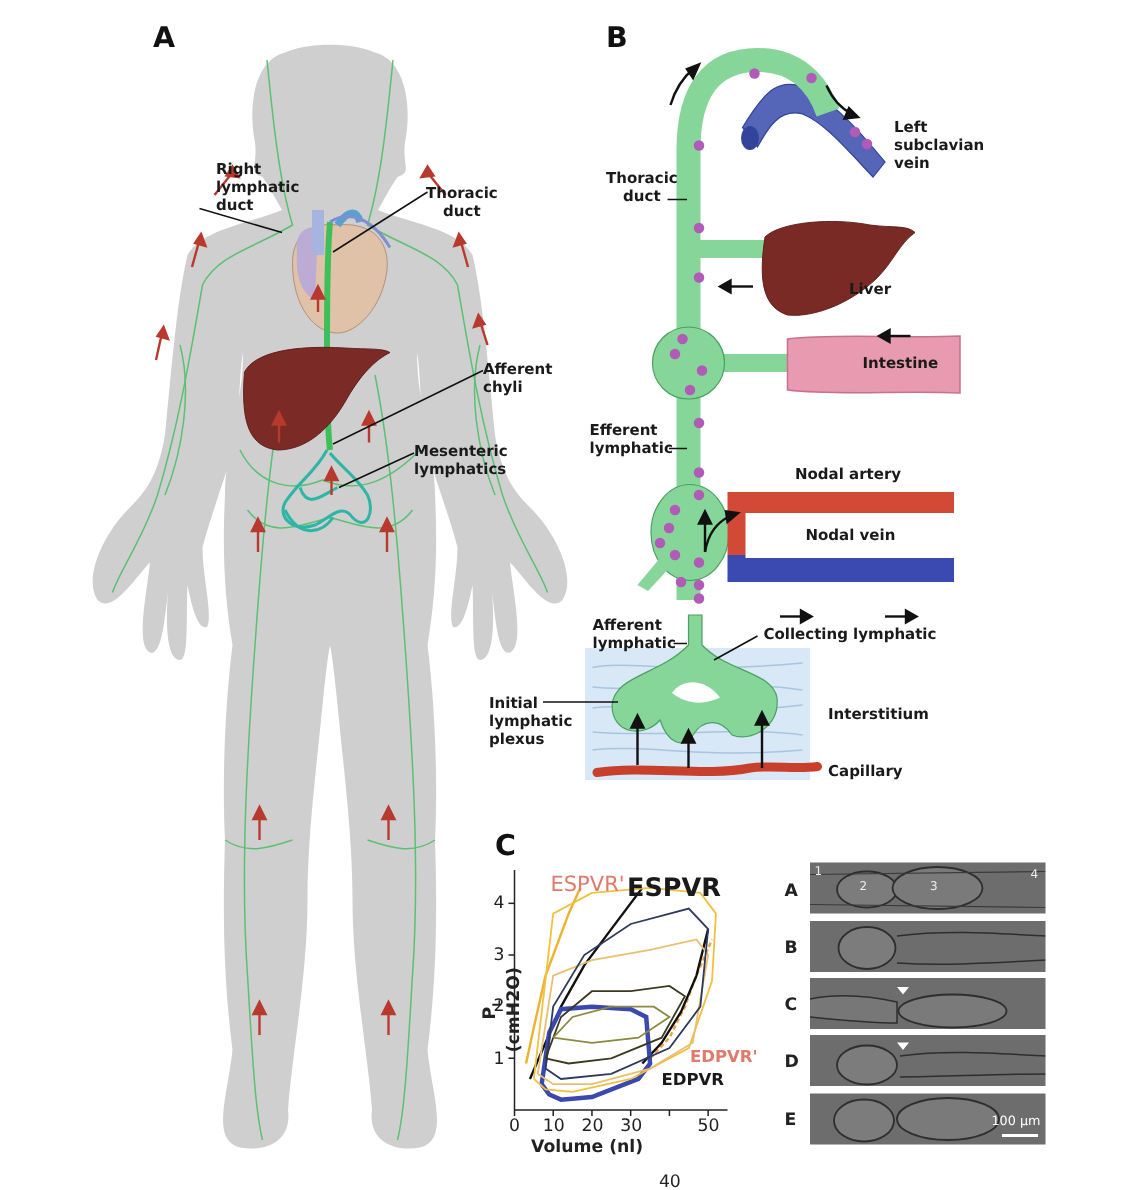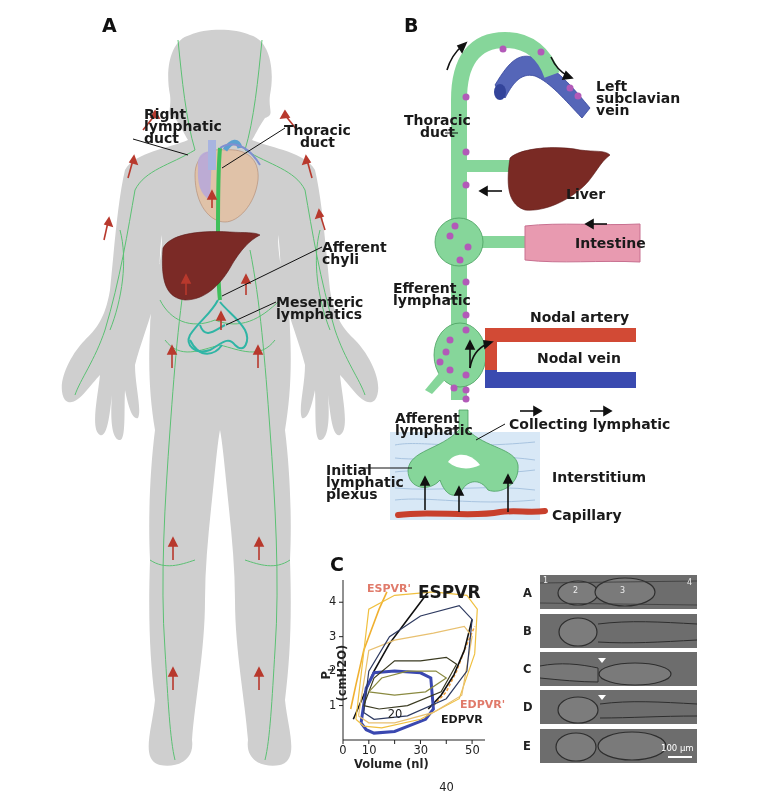--- a/index.html
+++ b/index.html
@@ -1,20 +1,20 @@
 <!DOCTYPE html>
 <html><head>
 <meta charset="utf-8">
 <style>
   html, body { margin:0; padding:0; background:#ffffff; }
   body { width:759px; height:793px; position:relative; overflow:hidden;
          font-family:"DejaVu Sans", "Liberation Sans", sans-serif; }
   .abs { position:absolute; }
   .panel-letter { position:absolute; font-weight:bold; font-size:19px; color:#111; }
-  .lbl { position:absolute; font-size:14px; font-weight:bold; color:#1a1a1a; line-height:12px; white-space:nowrap; }
+  .lbl { position:absolute; font-size:10px; font-weight:bold; color:#1a1a1a; line-height:12px; white-space:nowrap; }
   .lbl.center { text-align:center; }
   svg { position:absolute; left:0; top:0; overflow:visible; }
   .micro-row { position:absolute; left:540px; width:157px; height:34px; background:#6d6d6d; overflow:hidden; }
   .row-letter { position:absolute; font-size:11.5px; font-weight:bold; color:#222; }
   .tick { position:absolute; font-size:11.5px; color:#222; }
 </style>
 </head>
 <body>
 
 <div class="panel-letter" style="left:102px;top:14px;">A</div>
@@ -338,37 +338,37 @@
       <line x1="472.0909090909091" x2="472.0909090909091" y1="740" y2="744" stroke="#222"></line>
       <line x1="339" x2="343" y1="705.5555555555555" y2="705.5555555555555" stroke="#222"></line>
       <line x1="339" x2="343" y1="671.1111111111111" y2="671.1111111111111" stroke="#222"></line>
       <line x1="339" x2="343" y1="636.6666666666666" y2="636.6666666666666" stroke="#222"></line>
       <line x1="339" x2="343" y1="602.2222222222222" y2="602.2222222222222" stroke="#222"></line>
     </g>
 </svg>
 <div id="pv-xticklabels">
     <div class="tick" style="left: 336px; top: 743px; width: 14px; text-align: center;">0</div>
     <div class="tick" style="left: 361.818px; top: 743px; width: 14px; ">10</div>
-    <div class="tick" style="left: 387.636px; top: 707px; width: 14px; text-align: left;">20</div>
+    <div class="tick" style="left: 387.636px; top: 743px; width: 14px; text-align: left;">20</div>
     <div class="tick" style="left: 413.455px; top: 743px; width: 14px; text-align: center;">30</div>
     <div class="tick" style="left: 439.273px; top: 780px; width: 14px; text-align: center;">40</div>
     <div class="tick" style="left: 465.091px; top: 743px; width: 14px; text-align: center;">50</div>
   </div>
 <div id="pv-yticklabels">
     <div class="tick" style="left: 329px; top: 697.556px;">1</div>
     <div class="tick" style="left: 329px; top: 663.111px;">2</div>
     <div class="tick" style="left: 329px; top: 628.667px;">3</div>
     <div class="tick" style="left: 329px; top: 594.222px;">4</div>
   </div>
 <div class="abs" style="left:354px;top:757px;font-size:11.5px;font-weight:bold;color:#222;">Volume (nl)</div>
 <div class="abs" style="left:299px;top:658px;width:70px;transform:rotate(-90deg);transform-origin:center;font-size:11.5px;font-weight:bold;color:#222;text-align:center;">
   <span>P</span><sub style="font-size:7px;">L</sub>
   <span>(cmH2O)</span>
 </div>
-<div class="abs" style="left: 367px; top: 582px; font-size: 11px; font-weight: bold; color: rgb(224, 122, 106);">ESPVR'</div>
+<div class="abs" style="left: 367px; top: 582px; font-size: 14px; font-weight: normal; color: rgb(224, 122, 106);">ESPVR'</div>
 <div class="abs" style="left: 418px; top: 582px; font-size: 17px; font-weight: bold; color: rgb(26, 26, 26);">ESPVR</div>
 <div class="abs" style="left: 460px; top: 698px; font-size: 11px; font-weight: bold; color: rgb(224, 122, 106);">EDPVR'</div>
 <div class="abs" style="left: 441px; top: 713px; font-size: 11px; font-weight: bold; color: rgb(26, 26, 26);">EDPVR</div>
 
 <div>
   <div class="row-letter" style="left:523px;top:586px;">A</div>
   <div class="row-letter" style="left:523px;top:624px;">B</div>
   <div class="row-letter" style="left:523px;top:662px;">C</div>
   <div class="row-letter" style="left:523px;top:700px;">D</div>
   <div class="row-letter" style="left:523px;top:739px;">E</div>

